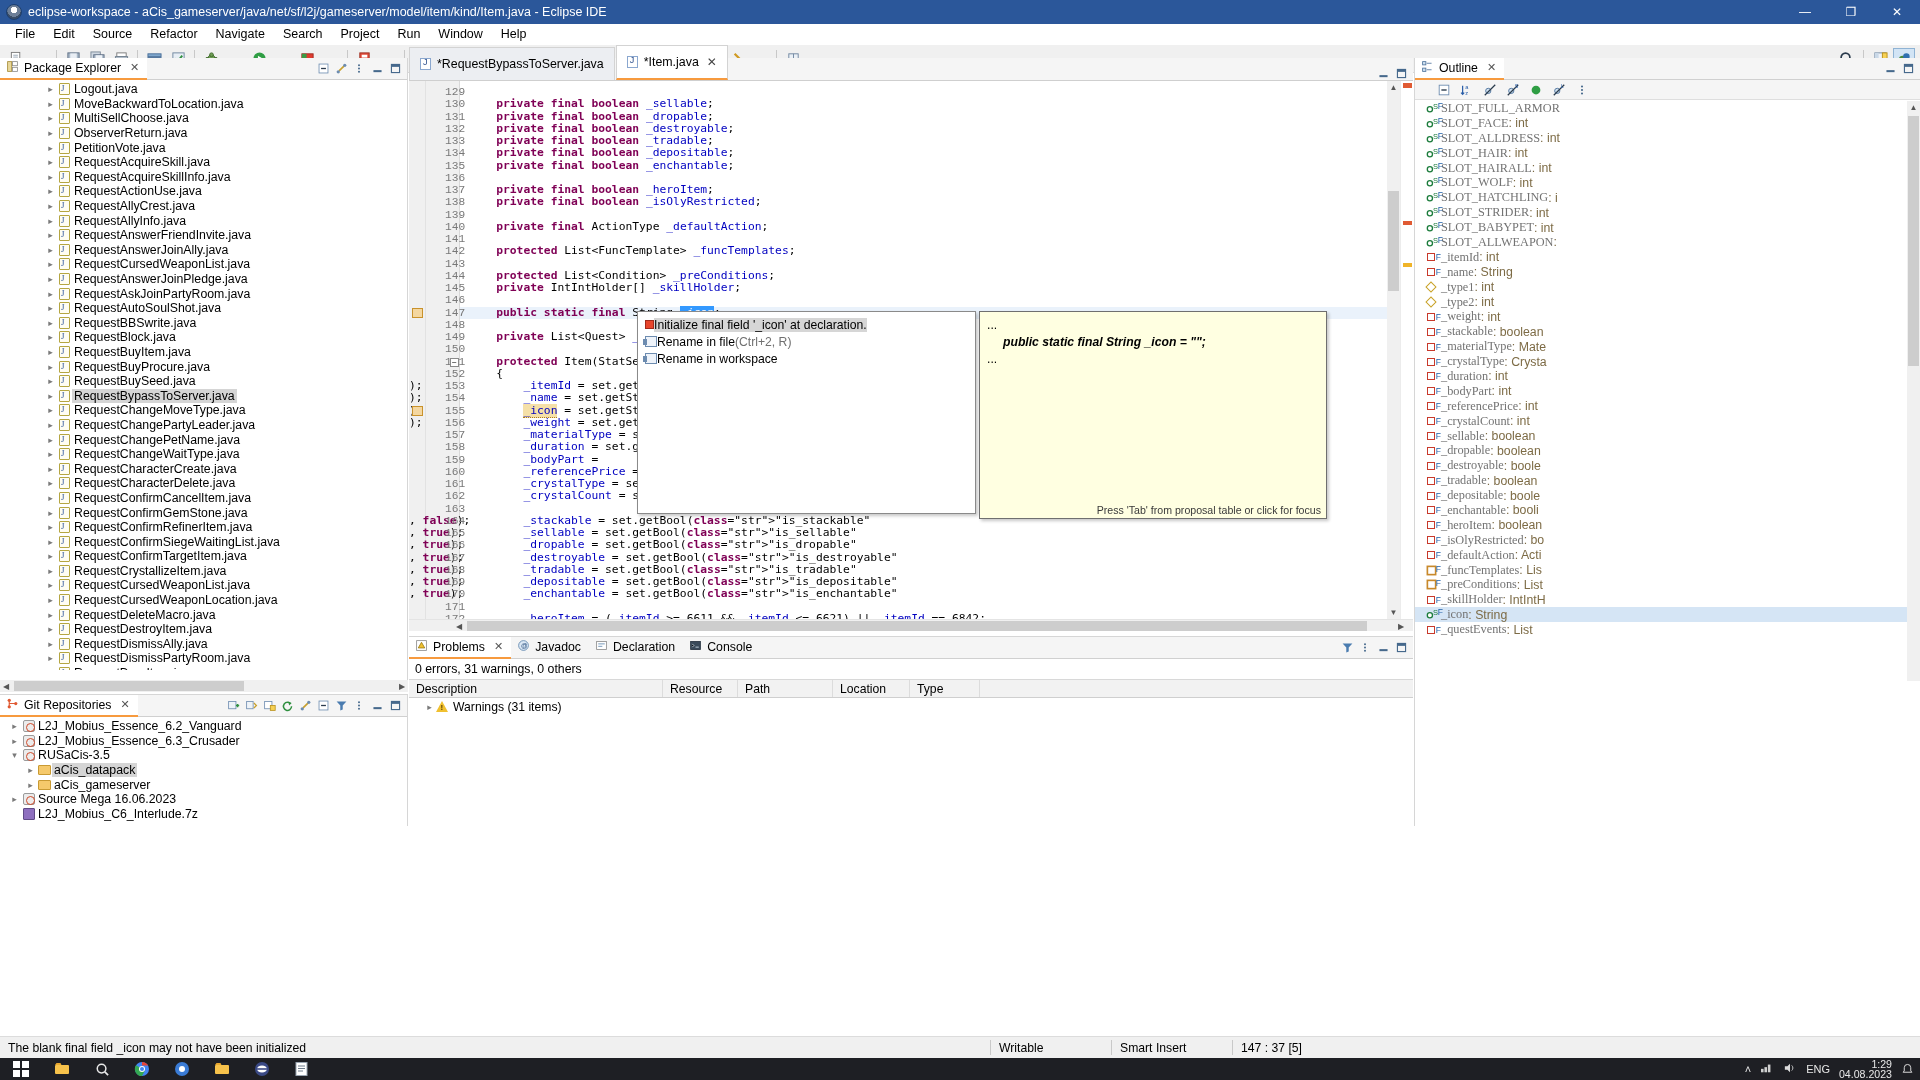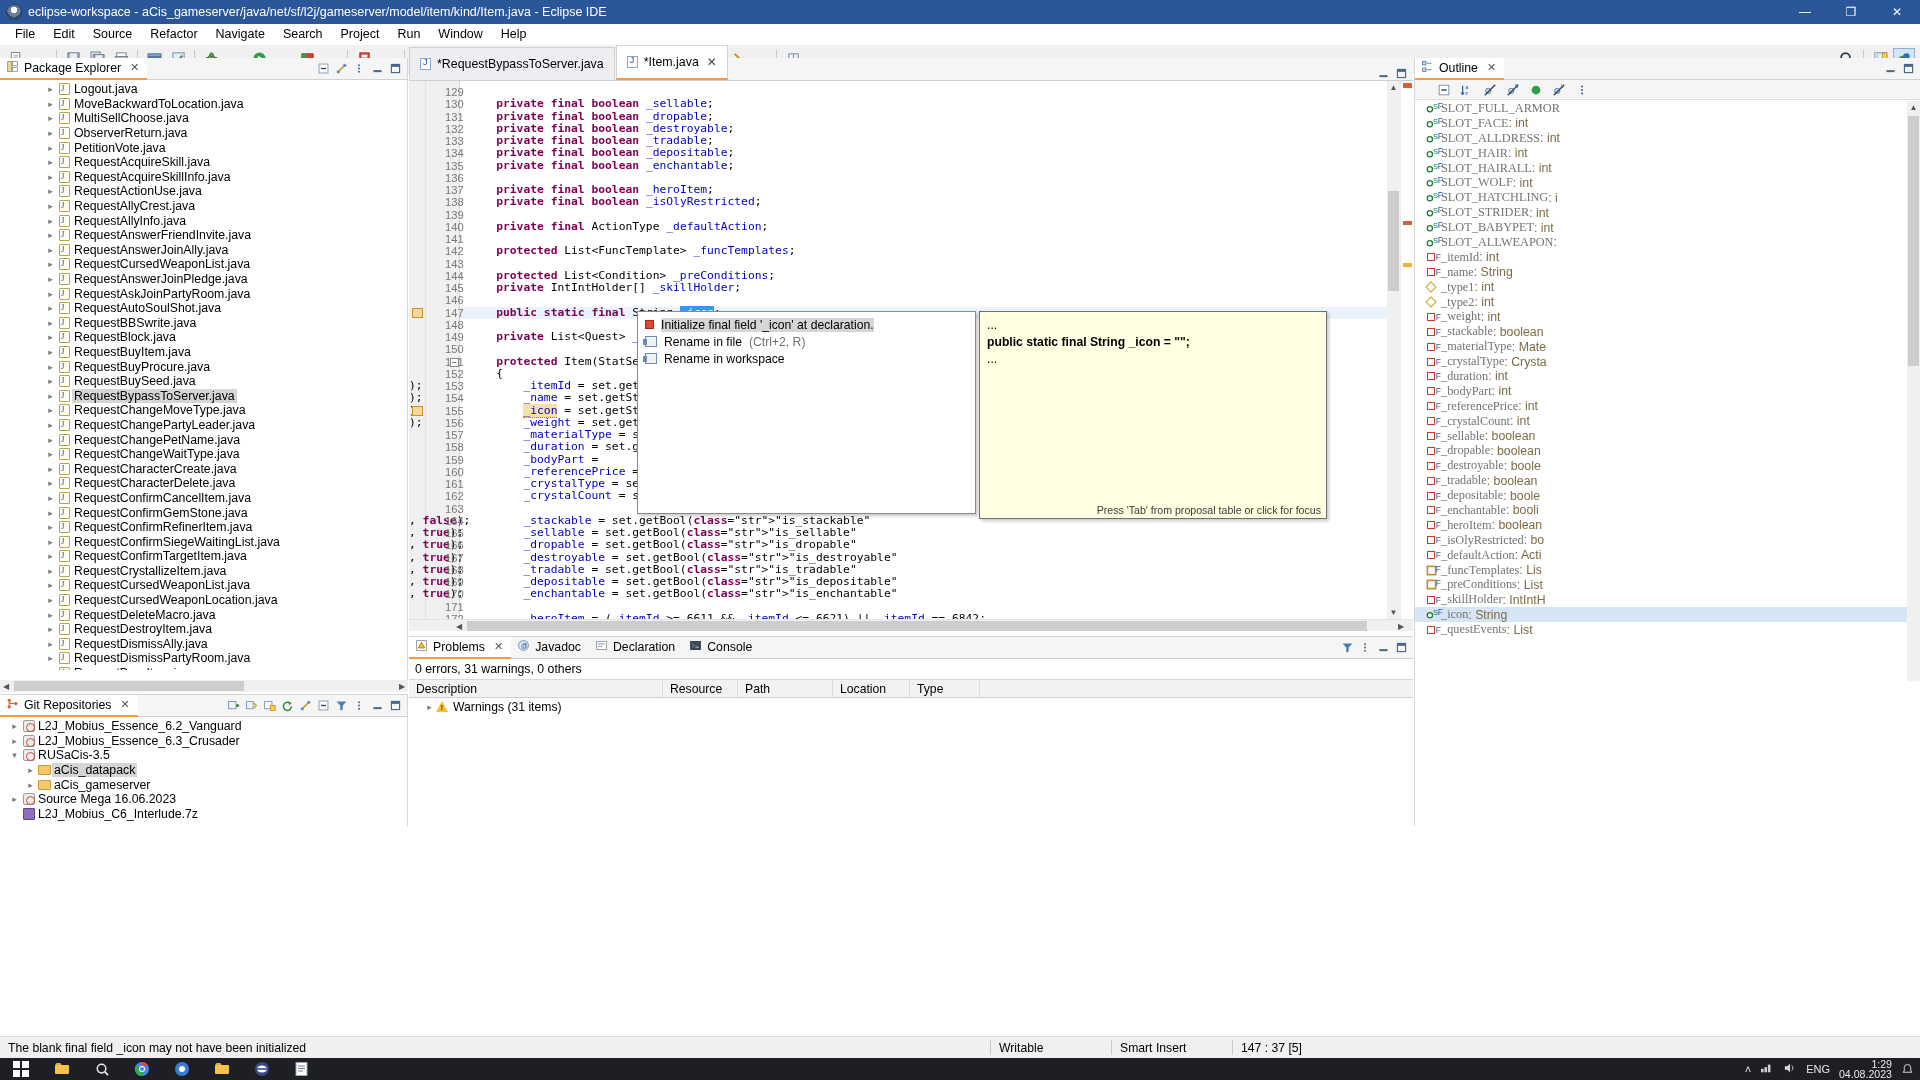--- a/index.html
+++ b/index.html
@@ -108,48 +108,48 @@
   .etab .jico:after { content: "J"; position: absolute; left: 2px; top: -2px; font-size: 9px; color: #2c4f8c; }
   .etab .x { color: #444; font-size: 12px; margin-left: 2px; }
 
   .code-area { position: absolute; background: #ffffff; overflow: hidden; }
   .gutter-marks { position: absolute; left: 0; top: 0; width: 17px; height: 100%; background: #f0f0f0; border-right: 1px solid #e2e2e2; }
   .gutter-nums { position: absolute; left: 17px; top: 0; width: 34px; height: 100%; background: #f0f0f0; border-right: 1px solid #d9d9d9; }
   .codeline {
     position: relative; height: 12.25px; font-family: "DejaVu Sans Mono", monospace;
     font-size: 11.3px; white-space: pre; line-height: 12.25px; color: #000;
   }
-  .ln { position: absolute; left: 0; width: 48px; text-align: right; color: #787878; font-family: Liberation Sans, sans-serif; font-size: 11.2px; padding-left: 36px; }
+  .ln { position: absolute; left: 0; width: 48px; text-align: right; color: #787878; font-family: Liberation Mono, monospace; font-size: 11.2px; padding-left: 36px; }
   .ctext { position: absolute; left: 60px; }
   .kw { color: #7f0055; font-weight: bold; }
   .fld { color: #0000c0; }
   .stfld { color: #0000c0; font-style: italic; margin-left: 44px; }
   .sel-line { position: absolute; left: 51px; right: 0; height: 12.25px; background: #eaf2fb; }
 
   
   .qf-popup {
     position: absolute; background: #ffffff; border: 1px solid #8a8a8a;
     box-shadow: 2px 2px 3px rgba(0,0,0,.22);
   }
-  .qf-item { display: flex; align-items: center; gap: 7px; height: 17px; padding: 0 7px; font-size: 12.2px; color: #000; }
+  .qf-item { display: flex; align-items: center; height: 17px; padding: 0 7px; font-size: 12.2px; color: #000; }
   .qf-item.sel .qf-label { background: #d6d6d6; }
   .qf-bulb { width: 9px; height: 9px; background: #e8452c; border: 1px solid #a2291a; }
   .qf-rn {
     width: 12px; height: 11px; border: 1px solid #6d8cb0; background: #eef3fa;
     position: relative;
   }
   .qf-rn:after { content:""; position:absolute; left:-3px; top:2px; width:4px; height:6px; background:#6d8cb0; }
   .qf-hint { color: #707070; text-align: right; }
 
   .jd-popup {
     position: absolute; background: #ffffe1; border: 1px solid #6f6f6f;
     box-shadow: 2px 2px 3px rgba(0,0,0,.22);
     font-size: 12.2px; color: #000; padding: 6px 7px;
   }
-  .jd-sig { font-weight: bold; margin: 3px 0; }
+  .jd-sig { font-weight: bold; margin: 3px 16px; font-style: italic; }
   .jd-foot {
     position: absolute; right: 5px; bottom: 2px; font-size: 10.6px; color: #3a3a3a;
   }
 
   
   .prob-head { font-size: 12.3px; color: #000; padding: 3px 6px; }
   .tbl-head { display: flex; height: 19px; background: #f2f2f2; border-top: 1px solid #d8d8d8; border-bottom: 1px solid #cfcfcf; font-size: 12.2px; }
   .th { padding: 2px 7px; border-right: 1px solid #dcdcdc; color: #000; position: relative; }
   .prob-row { display: flex; align-items: center; height: 17px; font-size: 12.2px; padding-left: 14px; }
   .warn-ico {

